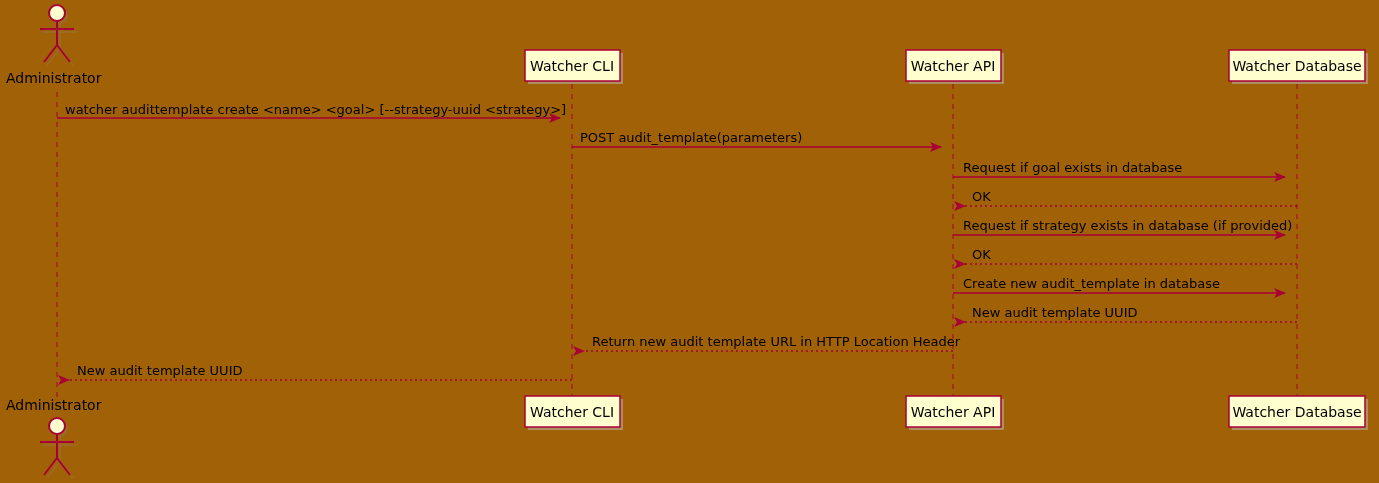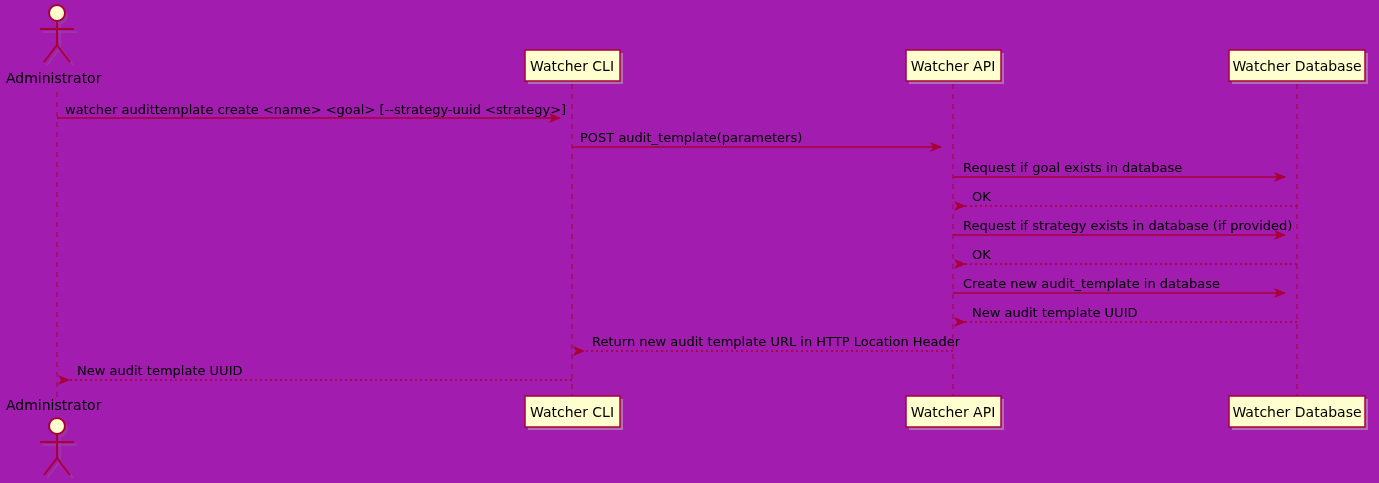--- a/index.html
+++ b/index.html
@@ -10,21 +10,21 @@
   body {
     font-family: "DejaVu Sans", sans-serif;
     width: 1379px;
     height: 483px;
     overflow: hidden;
   }
   #diagram {
     position: relative;
     width: 1379px;
     height: 483px;
-    background: #a21caf;
+    background: #a16207;
   }
   #diagram svg {
     position: absolute;
     top: 0;
     left: 0;
   }
   .msg-label {
     font-family: "DejaVu Sans", sans-serif;
     font-size: 13px;
     fill: #000000;

